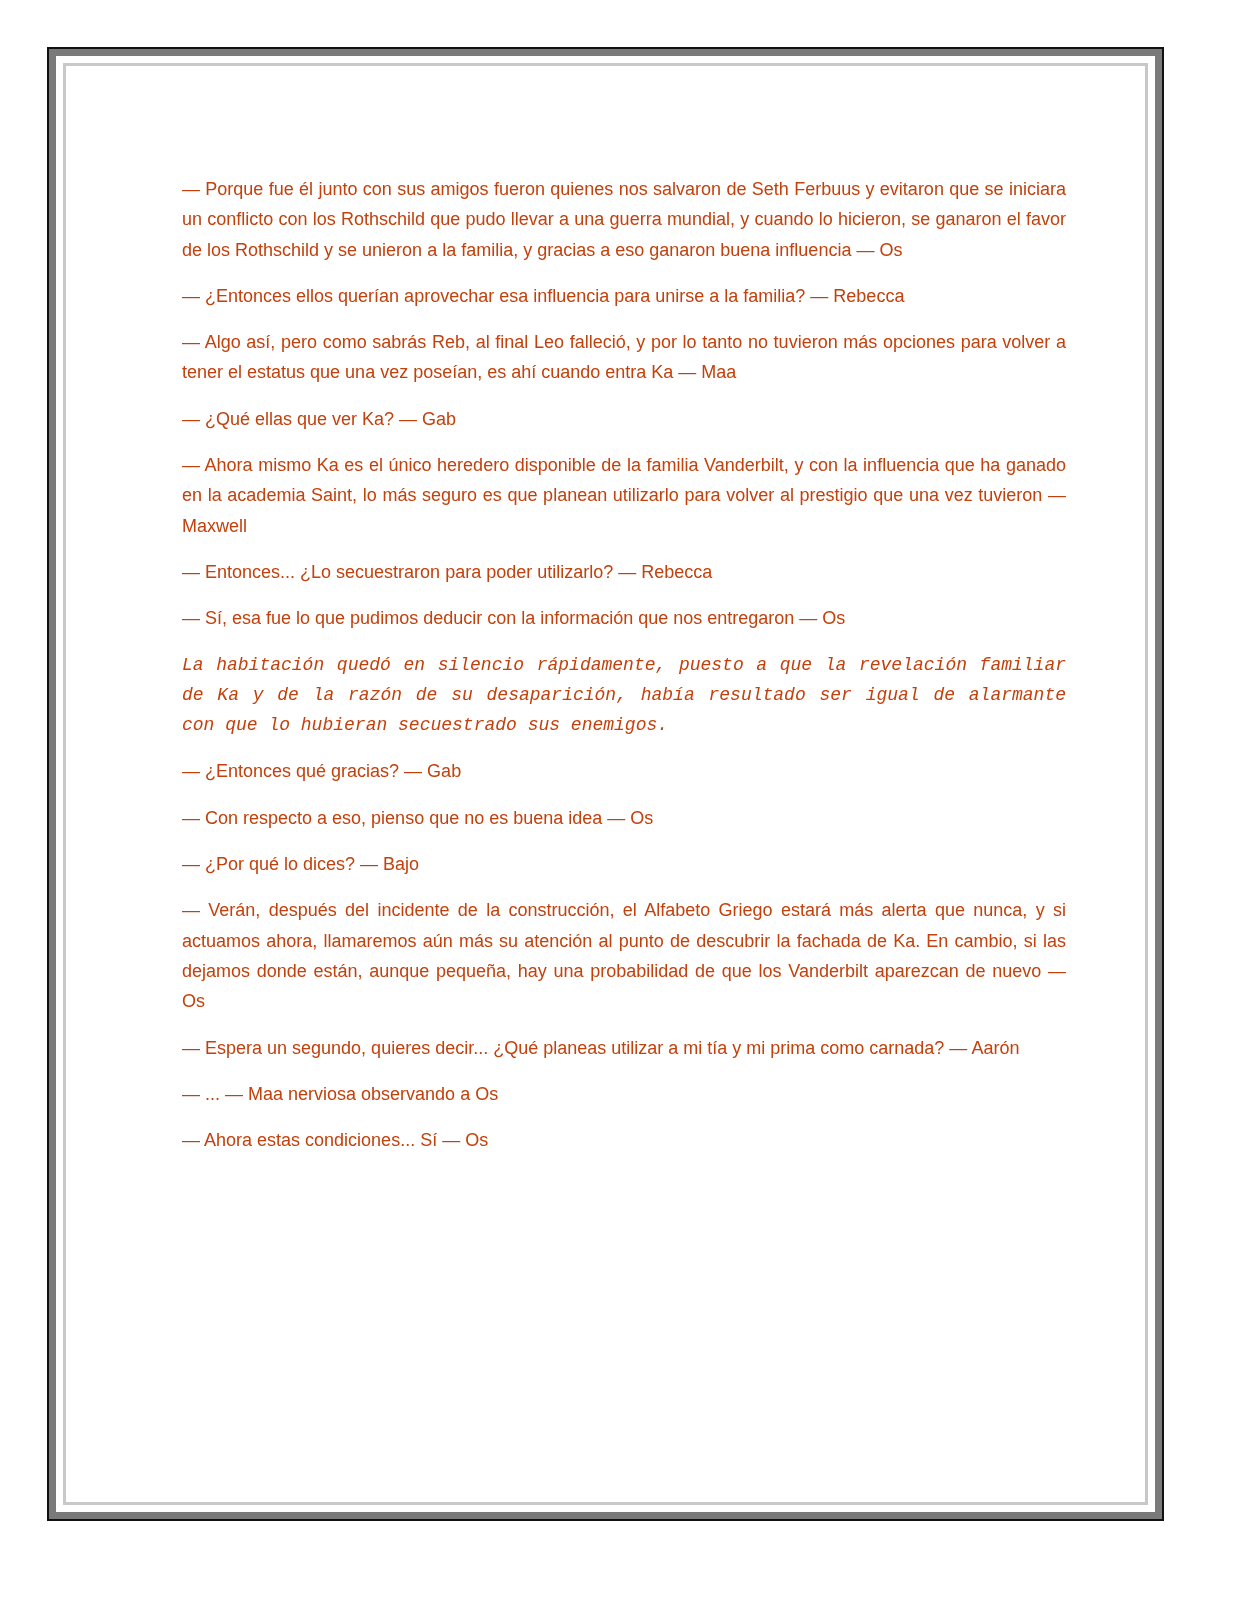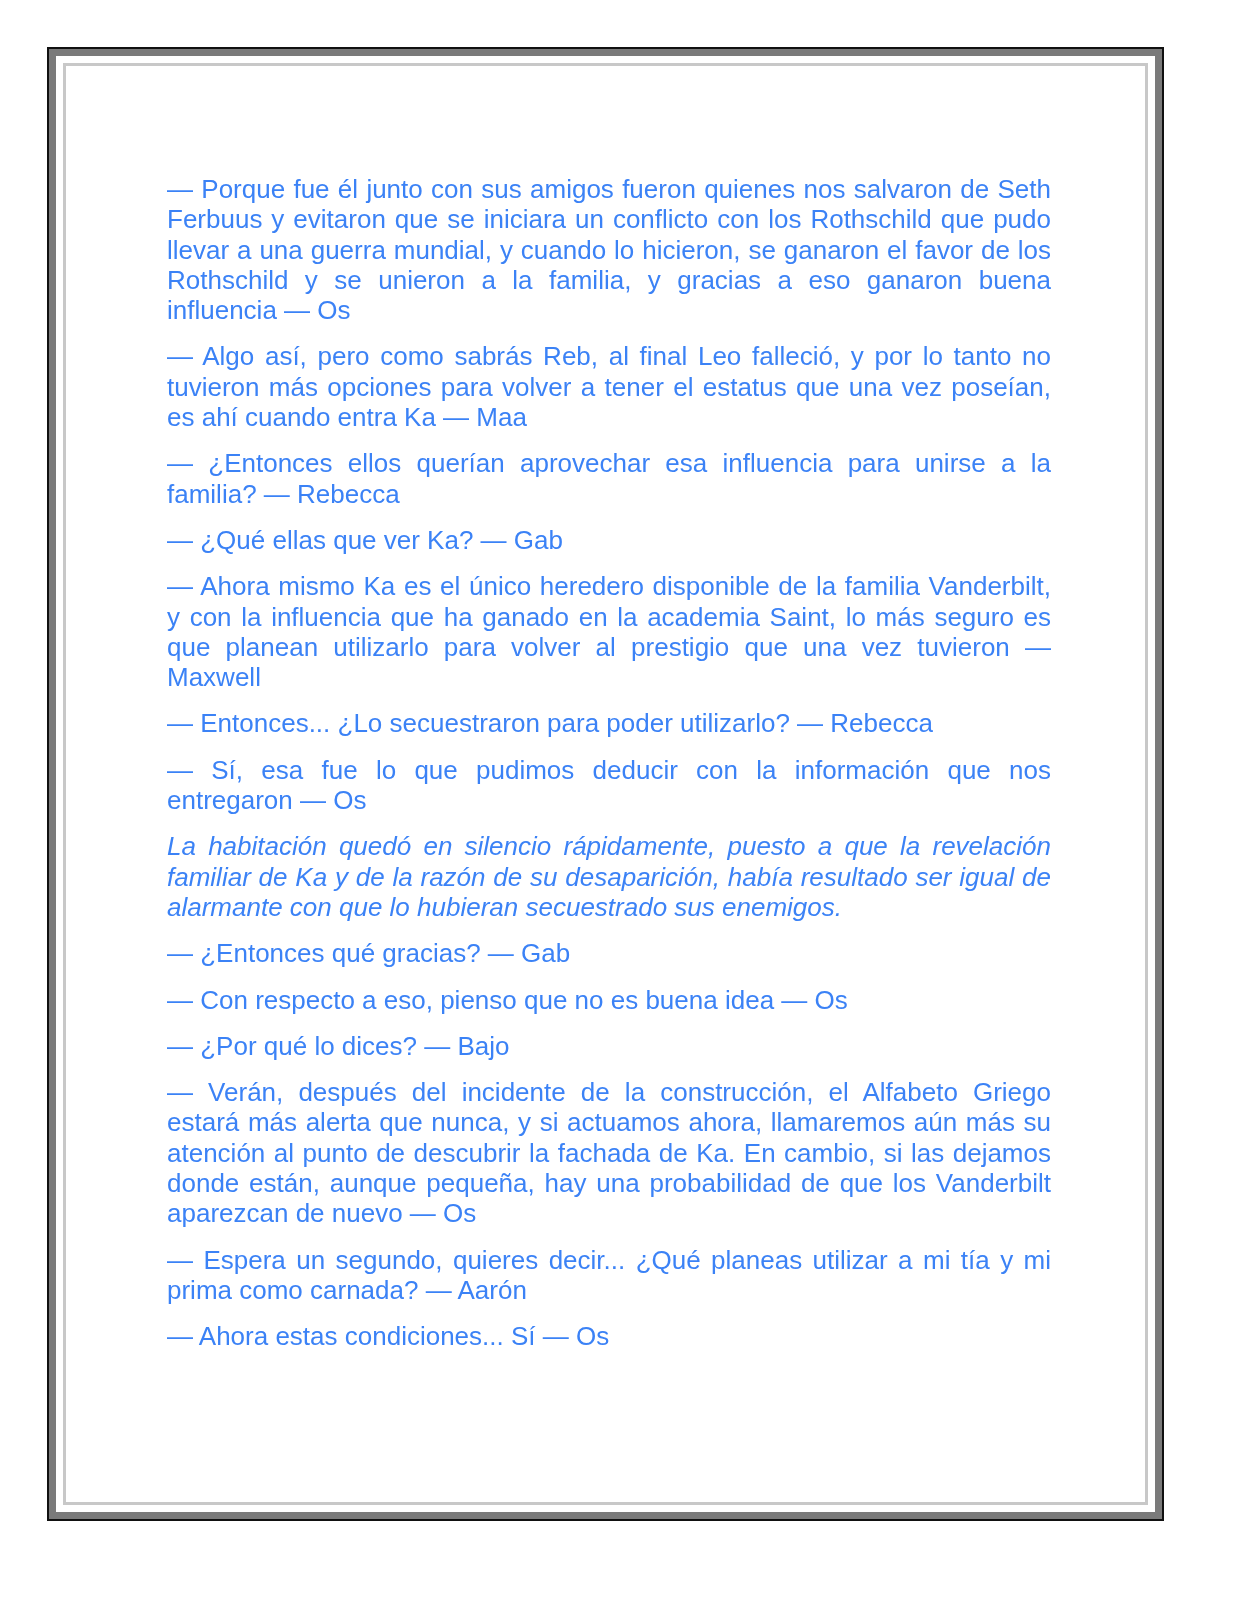--- a/index.html
+++ b/index.html
@@ -14,49 +14,50 @@
     position: absolute; inset: 0;
     border: 7px solid #7a7a7a;
     box-sizing: border-box;
   }
   .frame-inner {
     position: absolute; inset: 7px;
     border: 3px solid #c8c8c8;
     box-sizing: border-box;
   }
   .content {
-    position: absolute; left: 167px; top: 174px; width: 884px;
+    position: absolute; left: 182px; top: 174px; width: 884px;
     font-family: "Liberation Sans", sans-serif;
-    font-size: 26px;
+    font-size: 18px;
     line-height: 30.3px;
-    color: #3b82f6;
+    color: #c2410c;
   }
   .para {
     margin: 0 0 16px 0;
     text-align: justify;
   }
-  .para.narration { font-style: italic; }
+  .para.narration { font-style: italic; font-family: Liberation Mono, monospace; }
 </style>
 </head>
 <body>
 
 <div class="frame">
   <div class="frame-mid">
     <div class="frame-inner"></div>
   </div>
 </div>
 
 <div class="content">
   <p class="para">— Porque fue él junto con sus amigos fueron quienes nos salvaron de Seth Ferbuus y evitaron que se iniciara un conflicto con los Rothschild que pudo llevar a una guerra mundial, y cuando lo hicieron, se ganaron el favor de los Rothschild y se unieron a la familia, y gracias a eso ganaron buena influencia — Os</p>
+  <p class="para">— ¿Entonces ellos querían aprovechar esa influencia para unirse a la familia? — Rebecca</p>
   <p class="para">— Algo así, pero como sabrás Reb, al final Leo falleció, y por lo tanto no tuvieron más opciones para volver a tener el estatus que una vez poseían, es ahí cuando entra Ka — Maa</p>
-  <p class="para">— ¿Entonces ellos querían aprovechar esa influencia para unirse a la familia? — Rebecca</p>
   <p class="para">— ¿Qué ellas que ver Ka? — Gab</p>
   <p class="para">— Ahora mismo Ka es el único heredero disponible de la familia Vanderbilt, y con la influencia que ha ganado en la academia Saint, lo más seguro es que planean utilizarlo para volver al prestigio que una vez tuvieron — Maxwell</p>
   <p class="para">— Entonces... ¿Lo secuestraron para poder utilizarlo? — Rebecca</p>
   <p class="para">— Sí, esa fue lo que pudimos deducir con la información que nos entregaron — Os</p>
   <p class="para narration">La habitación quedó en silencio rápidamente, puesto a que la revelación familiar de Ka y de la razón de su desaparición, había resultado ser igual de alarmante con que lo hubieran secuestrado sus enemigos.</p>
   <p class="para">— ¿Entonces qué gracias? — Gab</p>
   <p class="para">—  Con respecto a eso, pienso que no es buena idea — Os</p>
   <p class="para">— ¿Por qué lo dices? — Bajo</p>
   <p class="para">— Verán, después del incidente de la construcción, el Alfabeto Griego estará más alerta que nunca, y si actuamos ahora, llamaremos aún más su atención al punto de descubrir la fachada de Ka. En cambio, si las dejamos donde están, aunque pequeña, hay una probabilidad de que los Vanderbilt aparezcan de nuevo — Os</p>
   <p class="para">— Espera un segundo, quieres decir... ¿Qué planeas utilizar a mi tía y mi prima como carnada? — Aarón</p>
+  <p class="para">— ... — Maa nerviosa observando a Os</p>
   <p class="para">— Ahora estas condiciones... Sí — Os</p>
 </div>
 
 </body></html>

